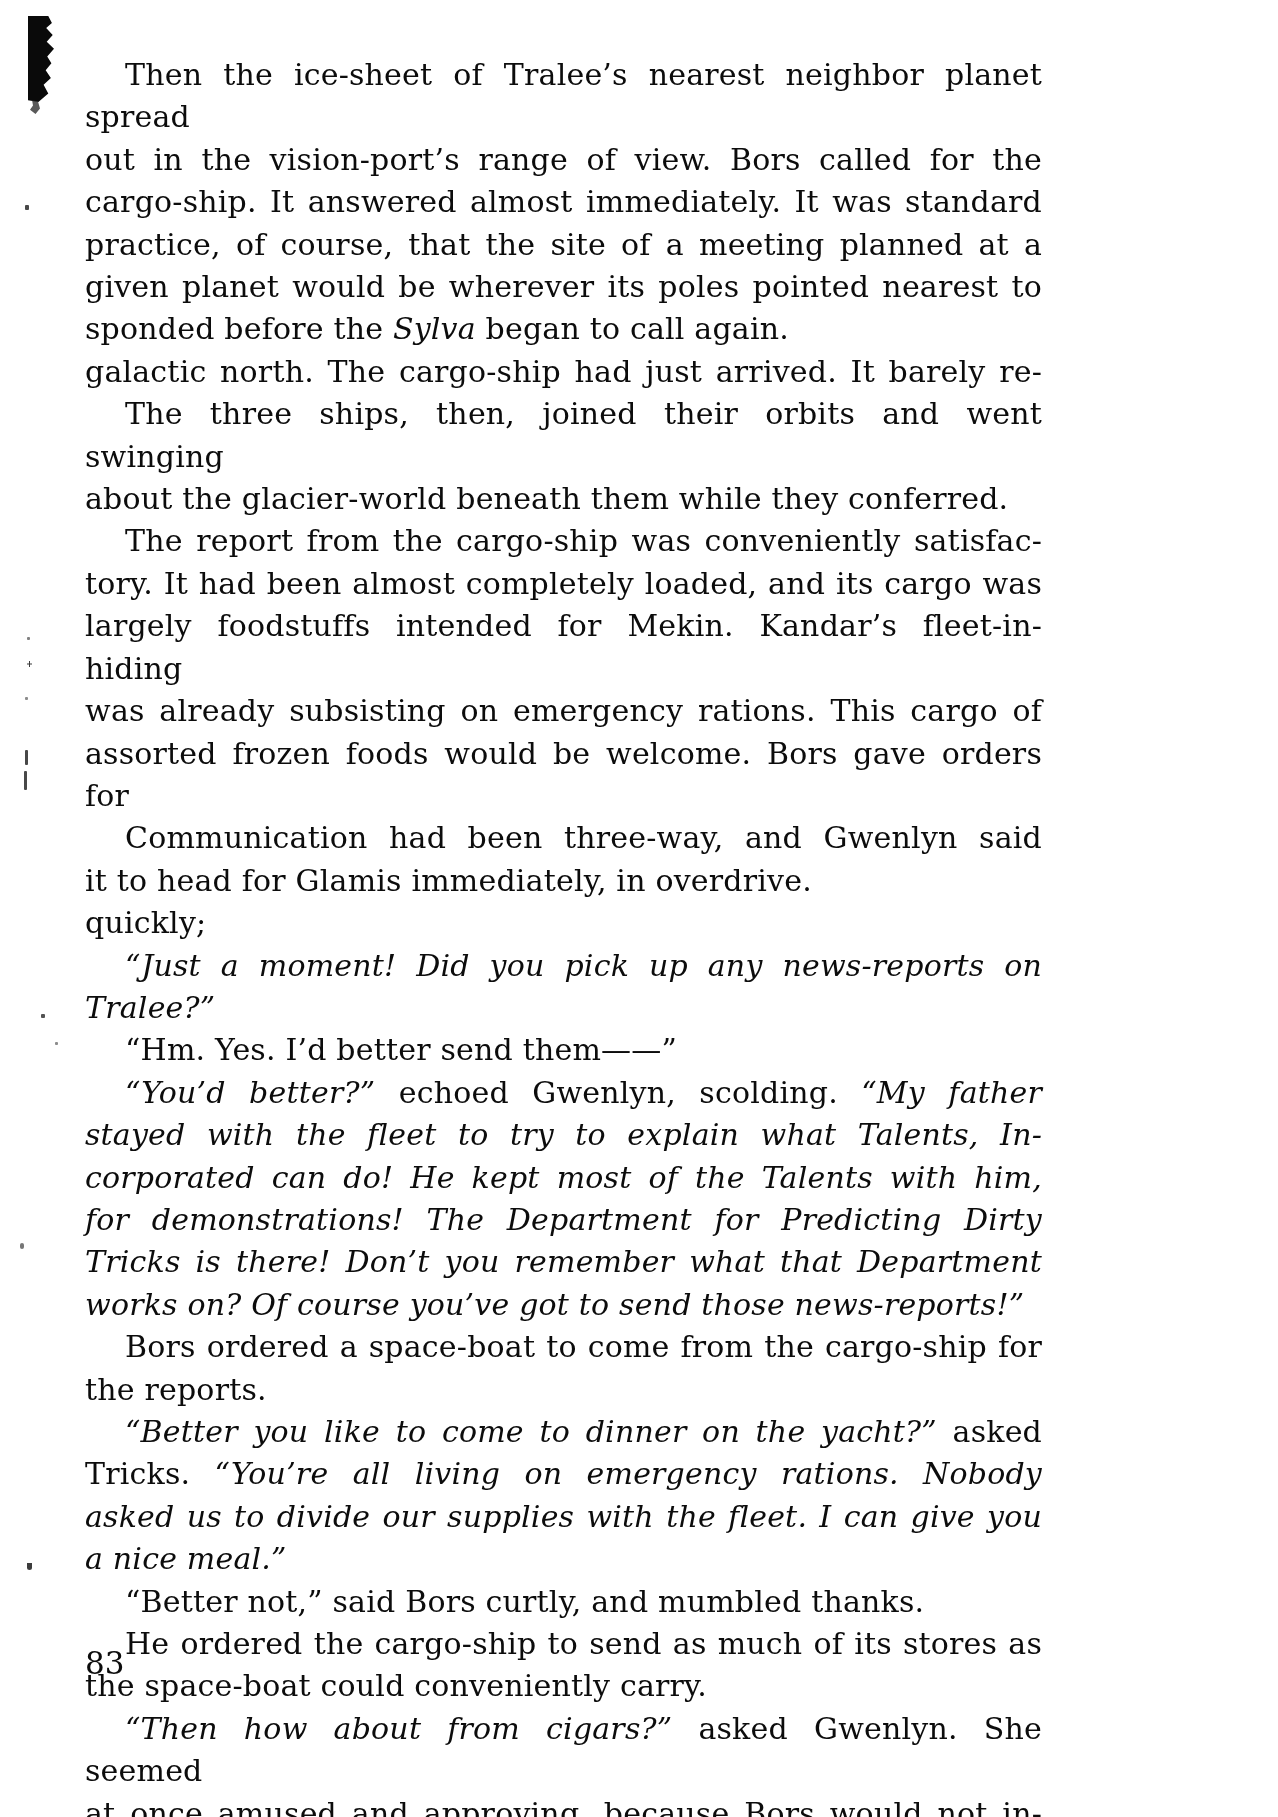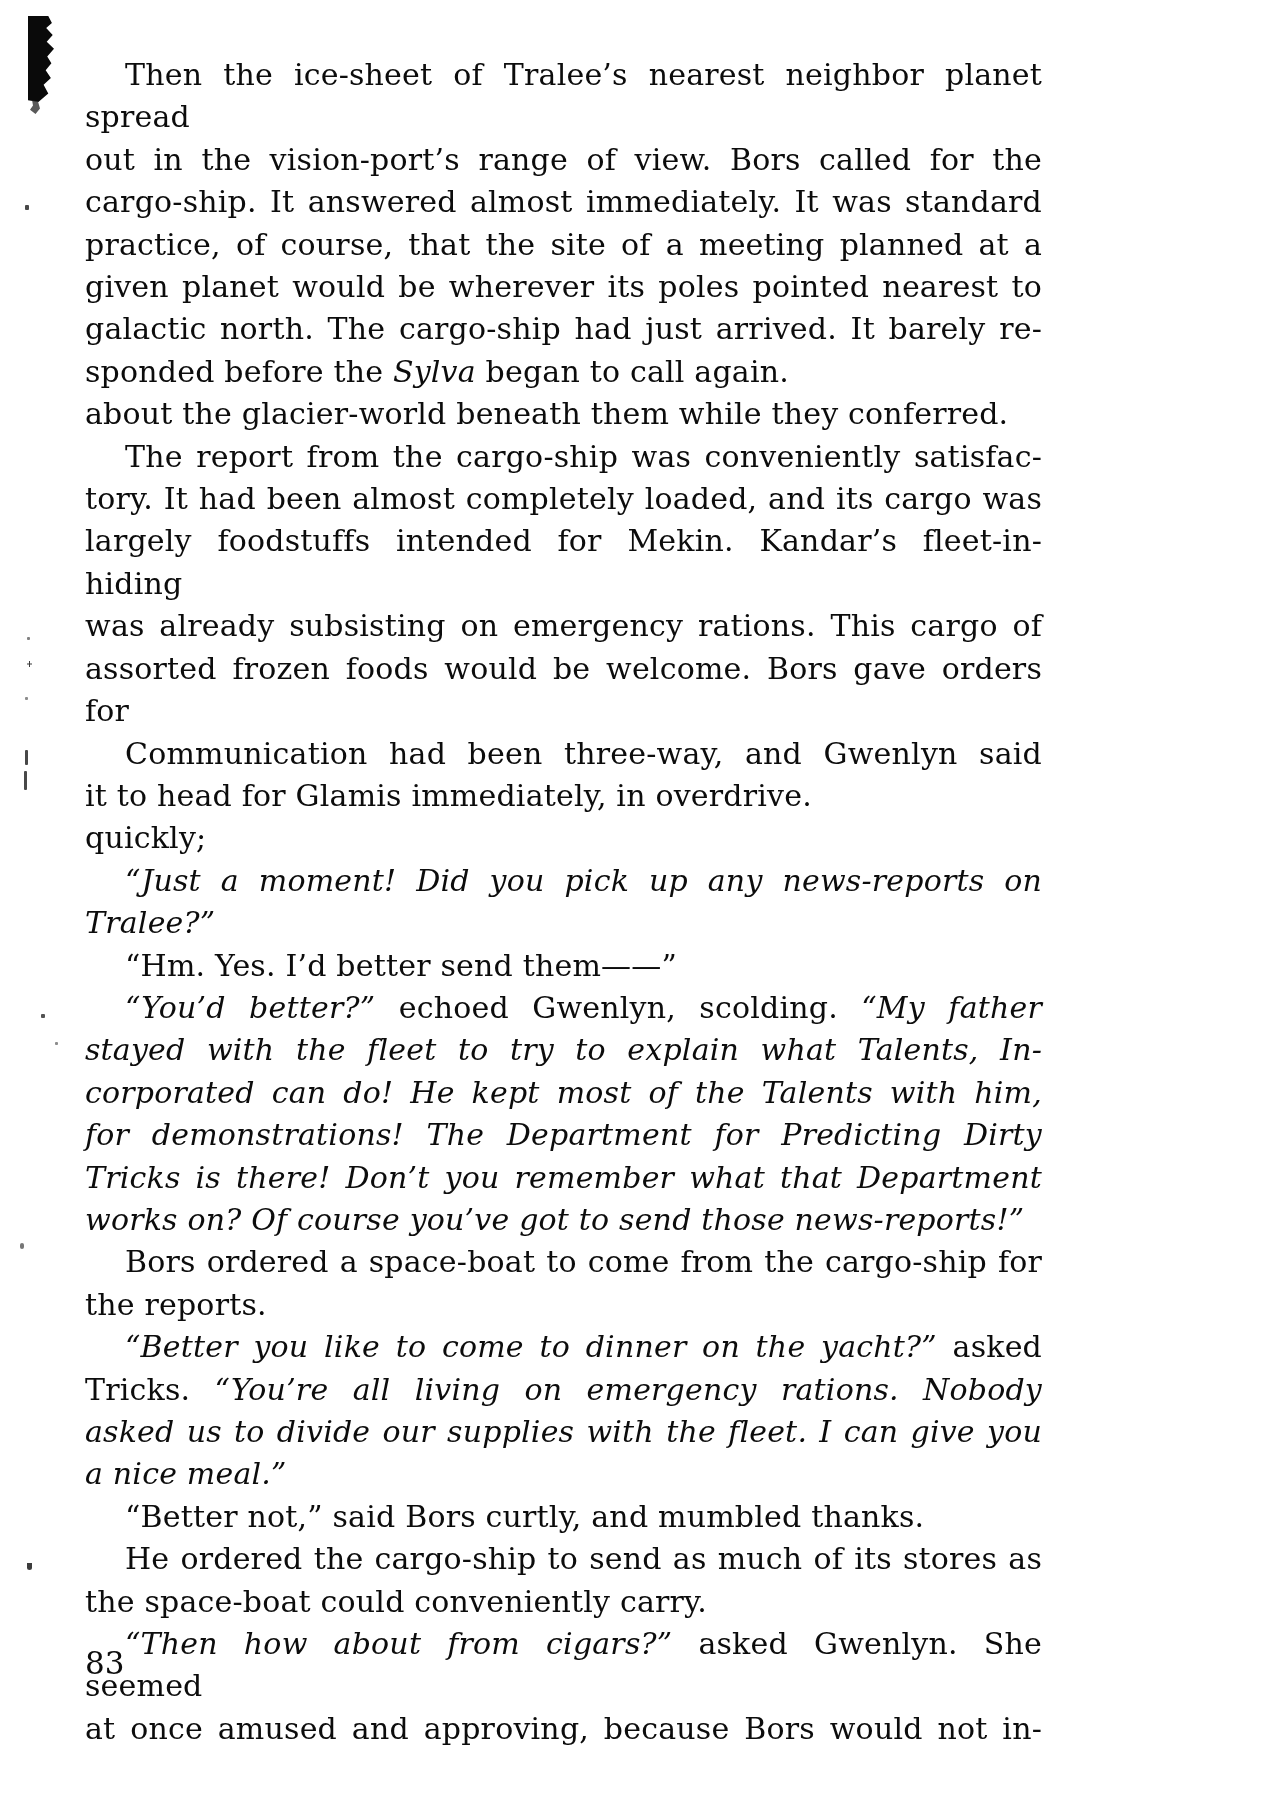--- a/index.html
+++ b/index.html
@@ -72,22 +72,23 @@
   <div class="speck s9"></div>
   <div class="speck s10"></div>
   <div class="speck s11"></div>
 
   <div class="text-block">
       <div class="line j ind"><span>Then the ice-sheet of Tralee’s nearest neighbor planet spread</span></div>
       <div class="line j"><span>out in the vision-port’s range of view. Bors called for the</span></div>
       <div class="line j"><span>cargo-ship. It answered almost immediately. It was standard</span></div>
       <div class="line j"><span>practice, of course, that the site of a meeting planned at a</span></div>
       <div class="line j"><span>given planet would be wherever its poles pointed nearest to</span></div>
+      <div class="line"><span>sponded before the </span><span class="it">Sylva</span><span> began to call again.</span></div>
       <div class="line j"><span>galactic north. The cargo-ship had just arrived. It barely re-</span></div>
-      <div class="line"><span>sponded before the </span><span class="it">Sylva</span><span> began to call again.</span></div>
+      <div class="line j ind"><span>The three ships, then, joined their orbits and went swinging</span></div>
       <div class="line"><span>about the glacier-world beneath them while they conferred.</span></div>
       <div class="line j ind"><span>The report from the cargo-ship was conveniently satisfac-</span></div>
       <div class="line j"><span>tory. It had been almost completely loaded, and its cargo was</span></div>
       <div class="line j"><span>largely foodstuffs intended for Mekin. Kandar’s fleet-in-hiding</span></div>
       <div class="line j"><span>was already subsisting on emergency rations. This cargo of</span></div>
       <div class="line j"><span>assorted frozen foods would be welcome. Bors gave orders for</span></div>
       <div class="line j ind"><span>Communication had been three-way, and Gwenlyn said</span></div>
       <div class="line"><span>it to head for Glamis immediately, in overdrive.</span></div>
       <div class="line"><span>quickly;</span></div>
       <div class="line j ind"><span class="it">“Just a moment! Did you pick up any news-reports on</span></div>

